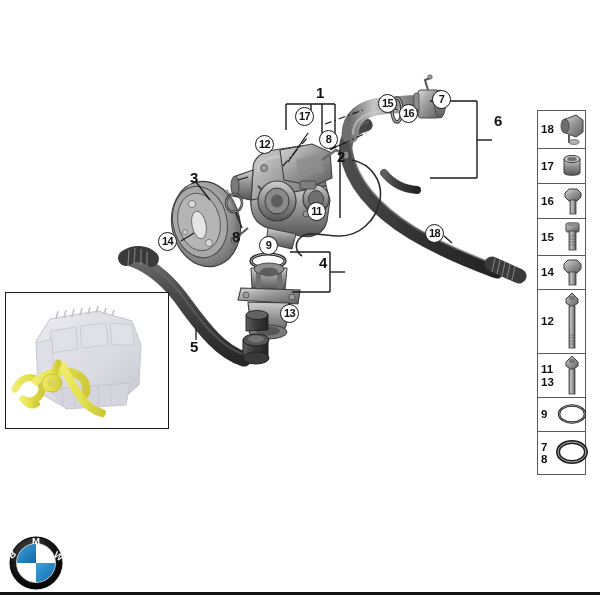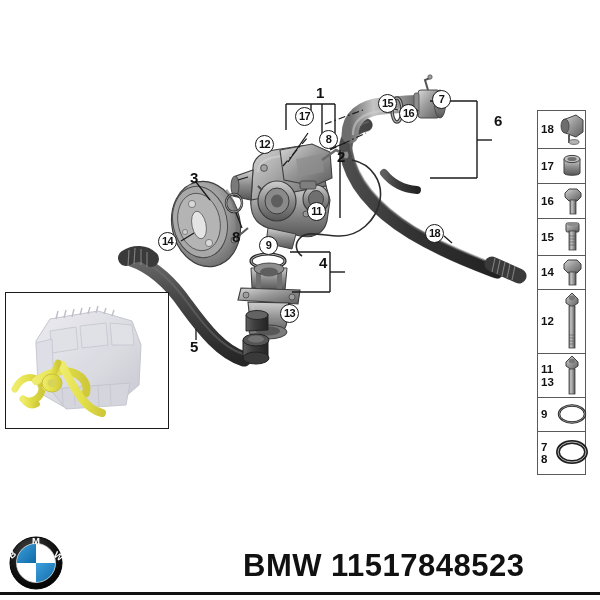--- a/index.html
+++ b/index.html
@@ -521,15 +521,14 @@
       <circle cx="27" cy="27" r="19.5" fill="none" stroke="#cfcfcf" stroke-width=".8"></circle>
       <circle cx="27" cy="27" r="26" fill="none" stroke="#000" stroke-width="1"></circle>
       <g fill="#fff" font-family="Liberation Sans, sans-serif" font-size="9.5" font-weight="bold">
         <text x="27" y="27" transform="rotate(-38 27 27) translate(-17 -18)">B</text>
         <text x="27" y="27" transform="translate(-4 -19.5)">M</text>
         <text x="27" y="27" transform="rotate(38 27 27) translate(9 -16)">W</text>
       </g>
     </svg>
   </div>
 
-  <div id="bmwtext">BMW 11517848523</div>
 
 </div>
 
 </body></html>

